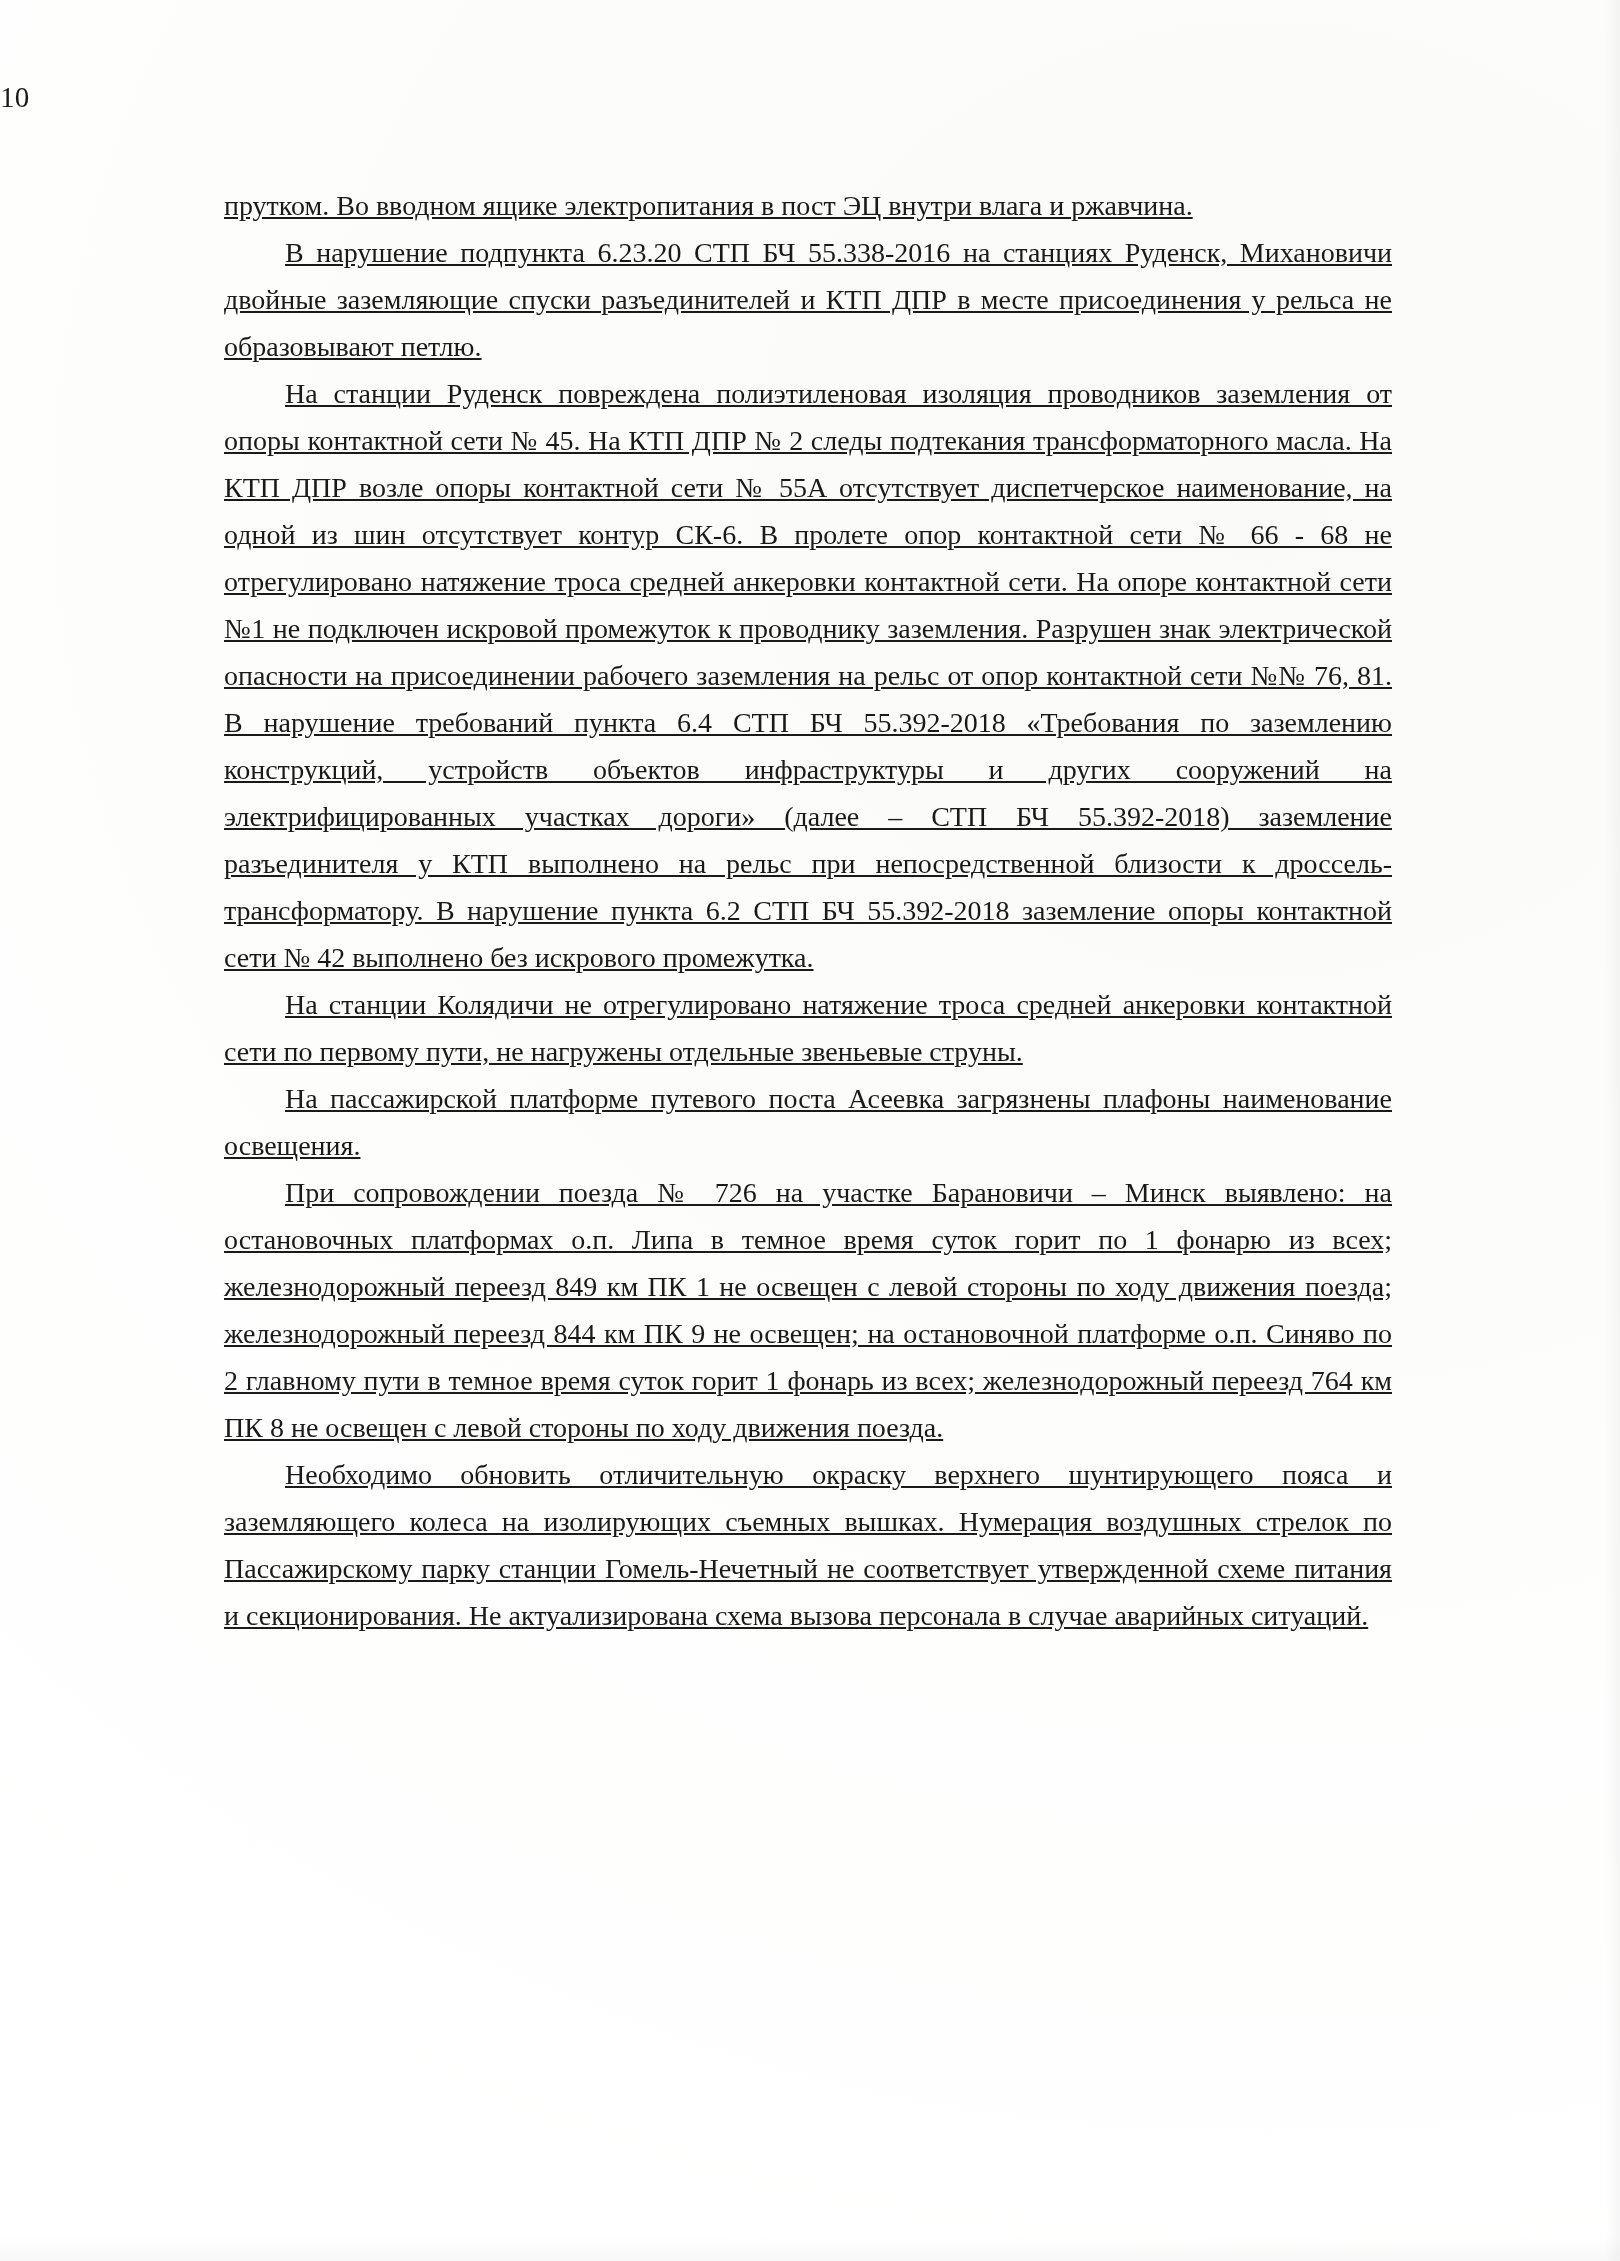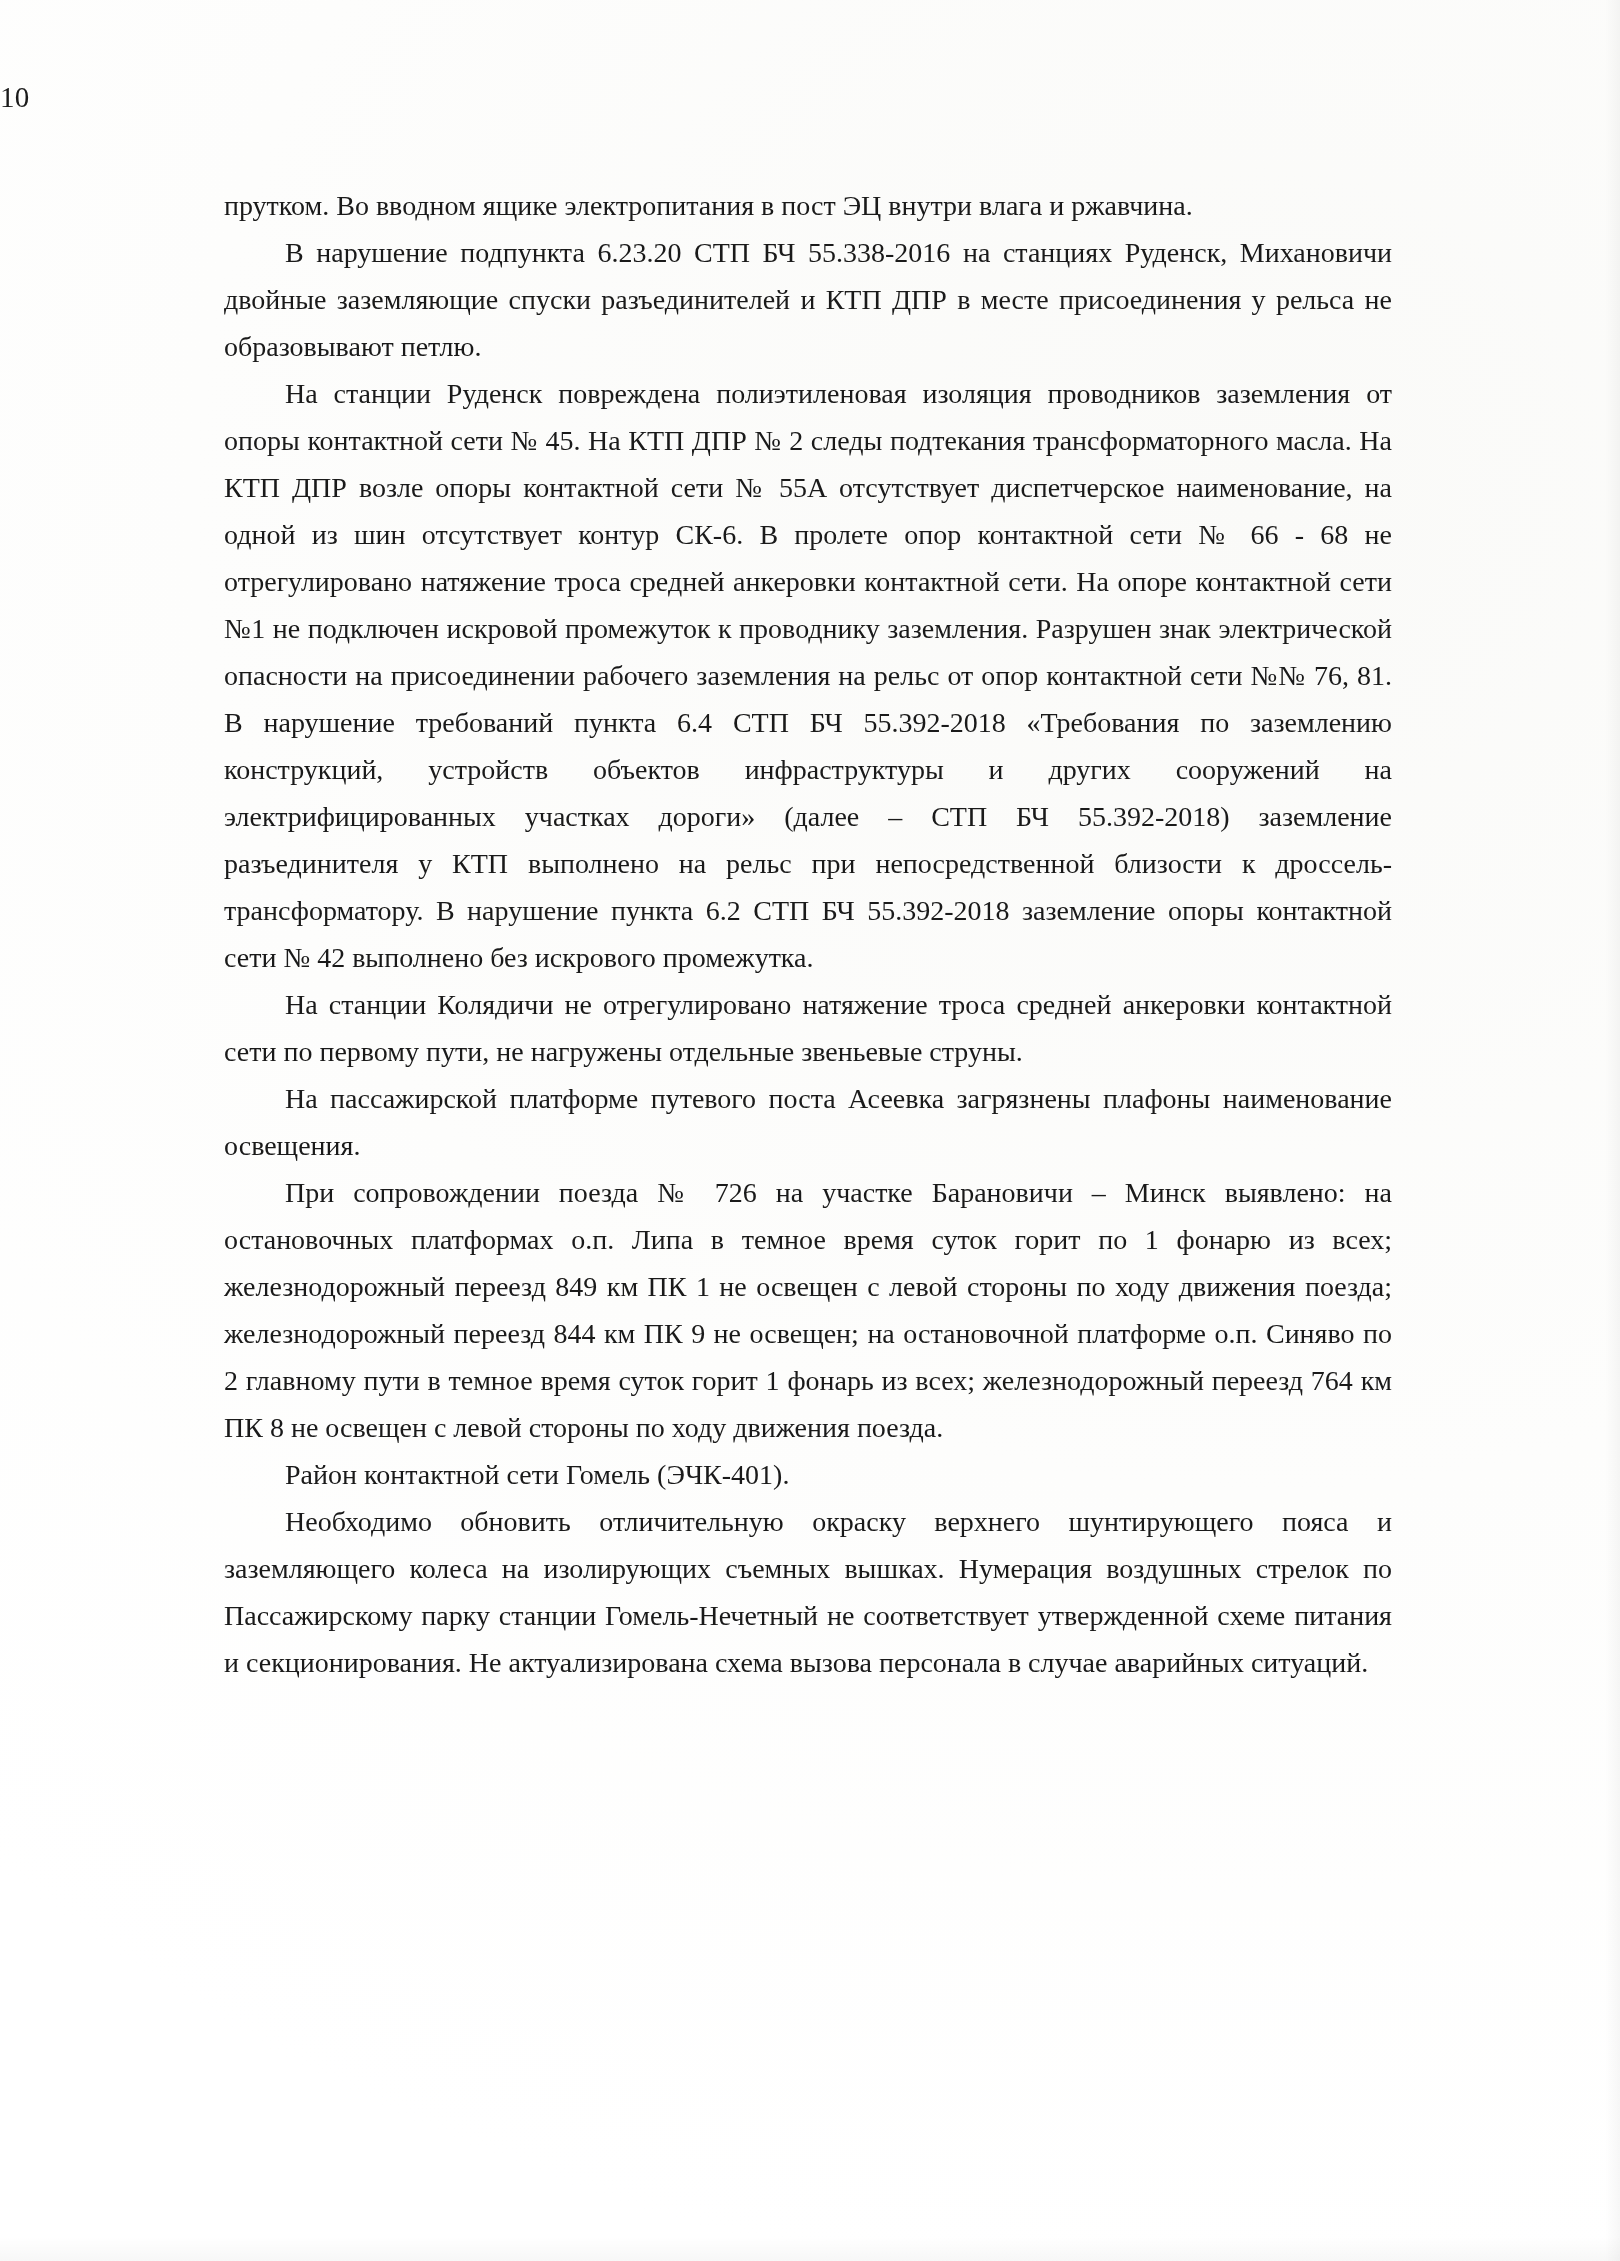--- a/index.html
+++ b/index.html
@@ -54,20 +54,21 @@
   .body-text {
     position: absolute;
     left: 224px;
     top: 182px;
     width: 1168px;
     font-size: 28px;
     line-height: 47px;
     text-align: justify;
     text-justify: inter-word;
     hyphens: none;
+    text-decoration: underline;
   }
 
   .body-text p {
     margin: 0;
     text-indent: 0;
   }
   .body-text p.indent {
     text-indent: 61px;
   }
   
@@ -84,17 +85,16 @@
 
   <div class="page-number">10</div>
 
   <div class="body-text">
     <p>прутком. Во вводном ящике электропитания в пост ЭЦ внутри влага и ржавчина.</p>
     <p class="indent">В нарушение подпункта 6.23.20 СТП БЧ 55.338-2016 на станциях Руденск, Михановичи  двойные заземляющие спуски разъединителей и КТП ДПР в месте присоединения у рельса не образовывают петлю.</p>
     <p class="indent">На станции Руденск повреждена полиэтиленовая изоляция проводников заземления от опоры контактной сети № 45. На КТП ДПР № 2 следы подтекания трансформаторного масла. На КТП ДПР возле опоры контактной сети № 55А отсутствует диспетчерское наименование, на одной из шин отсутствует контур СК-6. В пролете опор контактной сети № 66 - 68 не отрегулировано натяжение троса средней анкеровки контактной сети. На опоре контактной сети №1 не подключен искровой промежуток к проводнику заземления. Разрушен знак электрической опасности на присоединении рабочего заземления на рельс от опор контактной сети №№ 76, 81. В нарушение требований пункта 6.4 СТП БЧ 55.392-2018 «Требования по заземлению конструкций, устройств объектов инфраструктуры и других сооружений на электрифицированных участках дороги» (далее – СТП БЧ 55.392-2018) заземление разъединителя у КТП выполнено на рельс при непосредственной близости к дроссель-трансформатору. В нарушение пункта 6.2 СТП БЧ 55.392-2018  заземление опоры контактной сети № 42 выполнено без искрового промежутка.</p>
     <p class="indent">На станции Колядичи не отрегулировано натяжение троса средней анкеровки контактной сети по первому пути, не нагружены отдельные звеньевые струны.</p>
     <p class="indent">На пассажирской платформе путевого поста Асеевка загрязнены плафоны наименование освещения.</p>
     <p class="indent">При сопровождении поезда № 726 на участке Барановичи – Минск выявлено: на остановочных платформах о.п. Липа в темное время суток горит по 1 фонарю из всех; железнодорожный переезд 849 км ПК 1 не освещен с левой стороны по ходу движения поезда; железнодорожный переезд 844 км ПК 9 не освещен; на остановочной платформе о.п. Синяво по 2 главному пути в темное время суток горит 1 фонарь из всех; железнодорожный переезд 764 км ПК 8 не освещен с левой стороны по ходу движения поезда.</p>
-    <p class="indent">Район контактной сети Гомель (ЭЧК-401).</p>
     <p class="indent">Необходимо обновить отличительную окраску верхнего шунтирующего пояса и заземляющего колеса на изолирующих съемных вышках. Нумерация воздушных стрелок по Пассажирскому парку станции Гомель-Нечетный не соответствует утвержденной схеме питания и секционирования. Не актуализирована схема вызова персонала в случае аварийных ситуаций.</p>
   </div>
 </div>
 
 
 </body></html>

